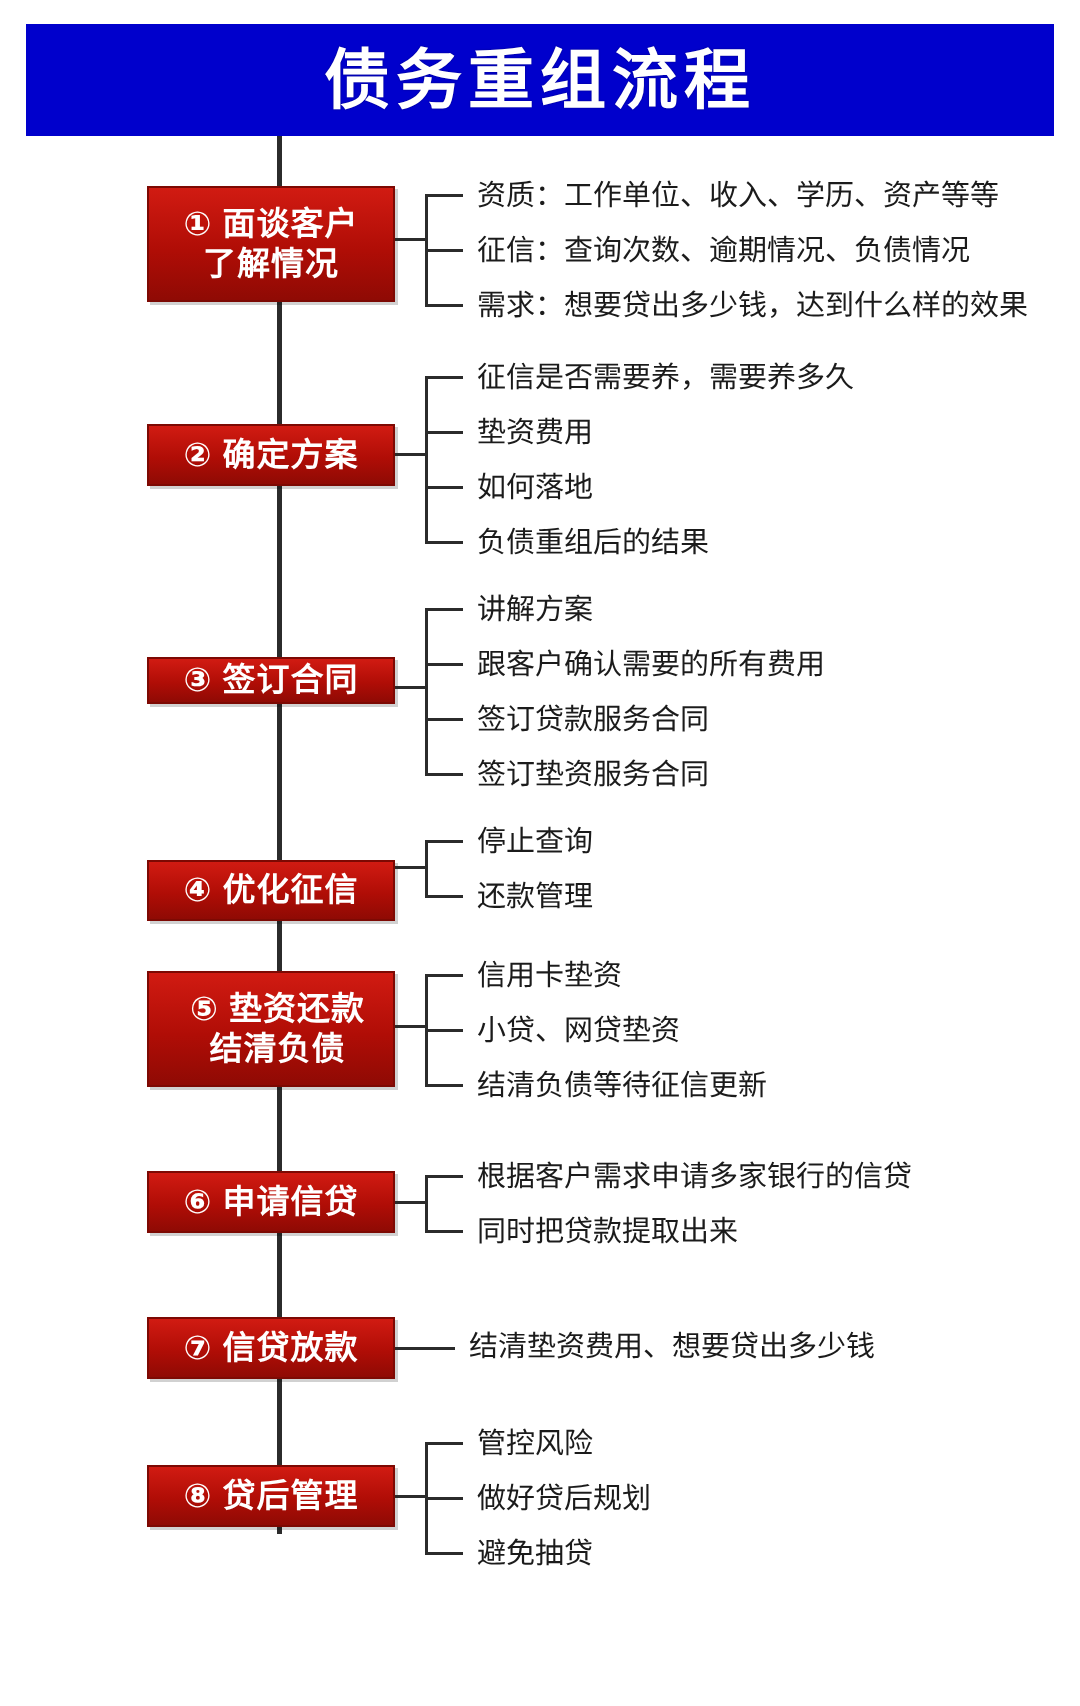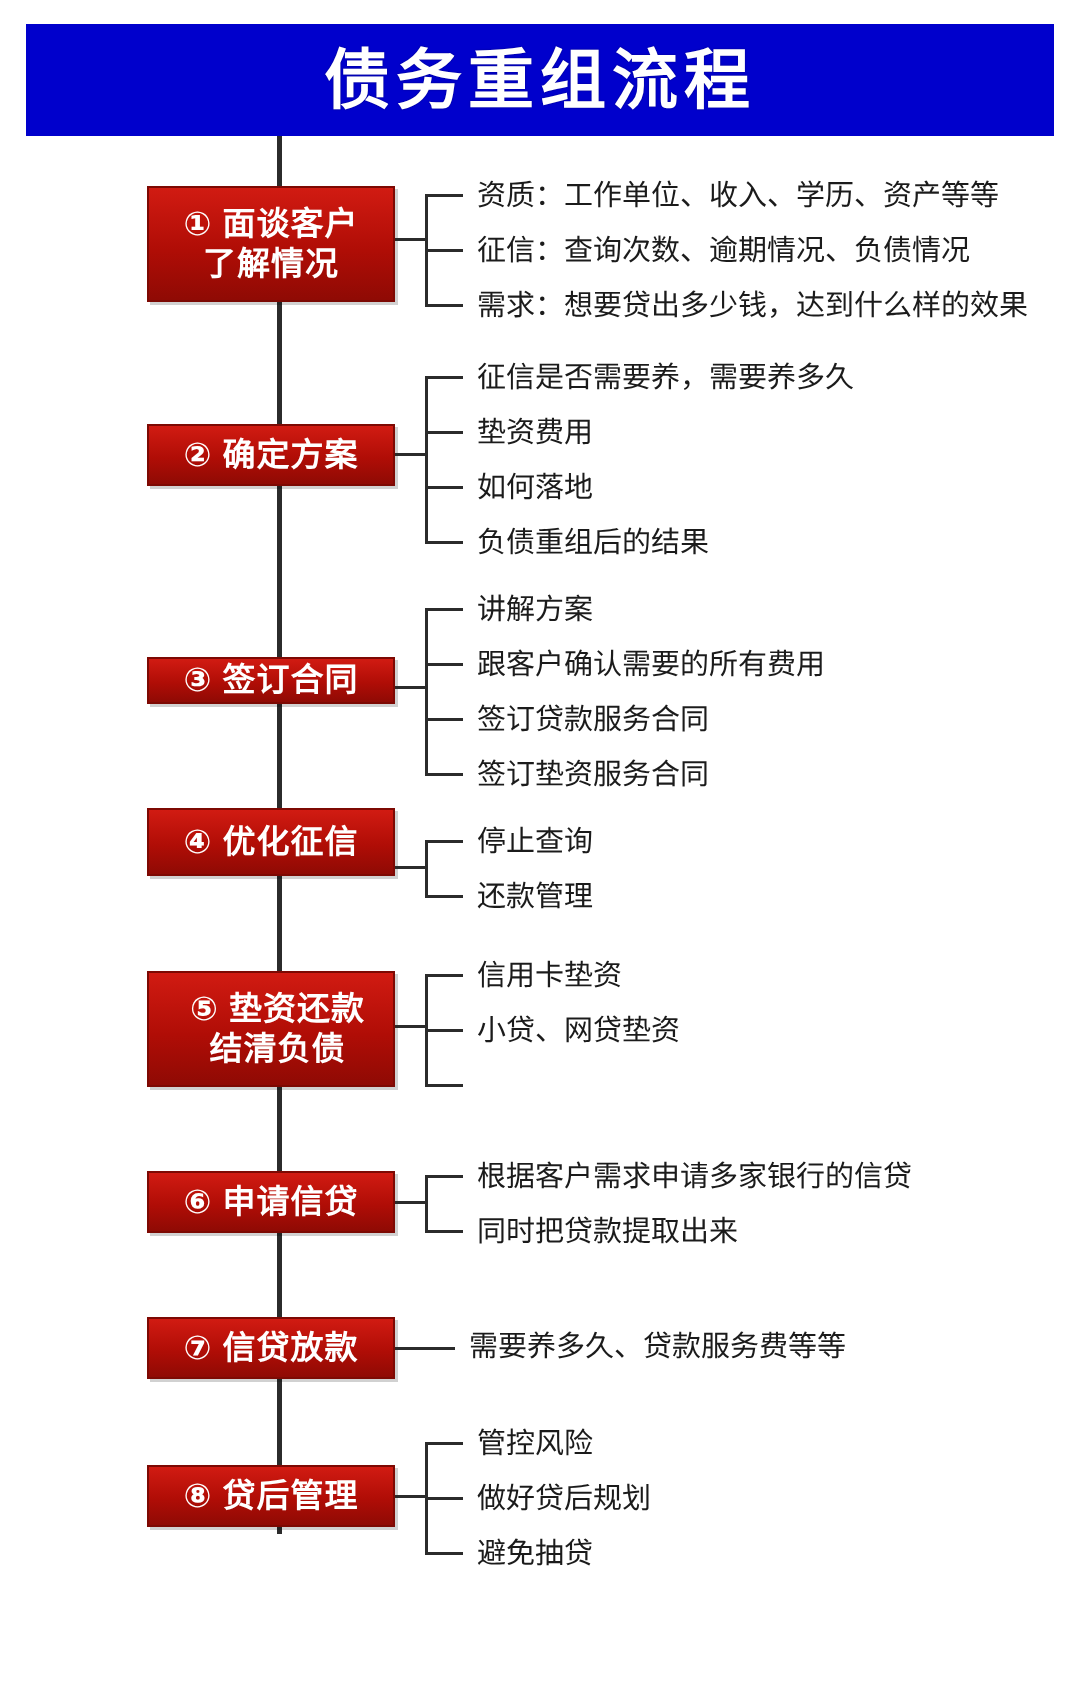--- a/index.html
+++ b/index.html
@@ -189,21 +189,21 @@
     <span class="tick"></span>
     <span class="txt">签订贷款服务合同</span>
   </div>
   <div class="item" style="top:161px;">
     <span class="tick"></span>
     <span class="txt">签订垫资服务合同</span>
   </div>
 </div>
 
 <div class="stub" style="left:279px; top:864px; width:16px;"></div>
-<div class="step" style="top:808px; height:68px;">
+<div class="step" style="top:860px; height:61px;">
   <div class="step-label">④ 优化征信</div>
 </div>
 <div class="branch" style="left:395px; top:828px; width:620px; height:80px;">
   <div class="lead" style="top:38px;"></div>
   <div class="bracket" style="top:13px; height:56px;"></div>
   <div class="item" style="top:-4px;">
     <span class="tick"></span>
     <span class="txt">停止查询</span>
   </div>
   <div class="item" style="top:51px;">
@@ -223,20 +223,21 @@
   <div class="item" style="top:-4px;">
     <span class="tick"></span>
     <span class="txt">信用卡垫资</span>
   </div>
   <div class="item" style="top:51px;">
     <span class="tick"></span>
     <span class="txt">小贷、网贷垫资</span>
   </div>
   <div class="item" style="top:106px;">
     <span class="tick"></span>
+    <span class="txt">结清负债等待征信更新</span>
   </div>
 </div>
 
 <div class="stub" style="left:279px; top:1200px; width:16px;"></div>
 <div class="step" style="top:1171px; height:62px;">
   <div class="step-label">⑥ 申请信贷</div>
 </div>
 <div class="branch" style="left:395px; top:1163px; width:620px; height:80px;">
   <div class="lead" style="top:38px;"></div>
   <div class="bracket" style="top:13px; height:56px;"></div>
@@ -251,21 +252,21 @@
 </div>
 
 <div class="stub" style="left:279px; top:1346px; width:16px;"></div>
 <div class="step" style="top:1317px; height:62px;">
   <div class="step-label">⑦ 信贷放款</div>
 </div>
 <div class="branch" style="left:395px; top:1331px; width:620px; height:40px;">
   <div class="lead" style="top:16px; width:60px;"></div>
   <div class="item" style="top:-2px; left:60px;">
     <span class="tick" style="width:0; flex:0 0 0;"></span>
-    <span class="txt">需要养多久、贷款服务费等等</span>
+    <span class="txt">结清垫资费用、想要贷出多少钱</span>
   </div>
 </div>
 
 <div class="stub" style="left:279px; top:1494px; width:16px;"></div>
 <div class="step" style="top:1465px; height:62px;">
   <div class="step-label">⑧ 贷后管理</div>
 </div>
 <div class="branch" style="left:395px; top:1423px; width:620px; height:135px;">
   <div class="lead" style="top:72px;"></div>
   <div class="bracket" style="top:20px; height:110px;"></div>

